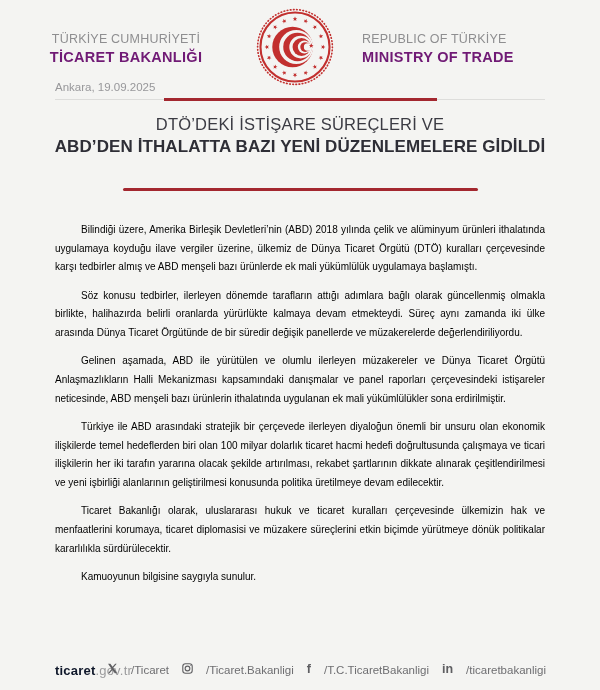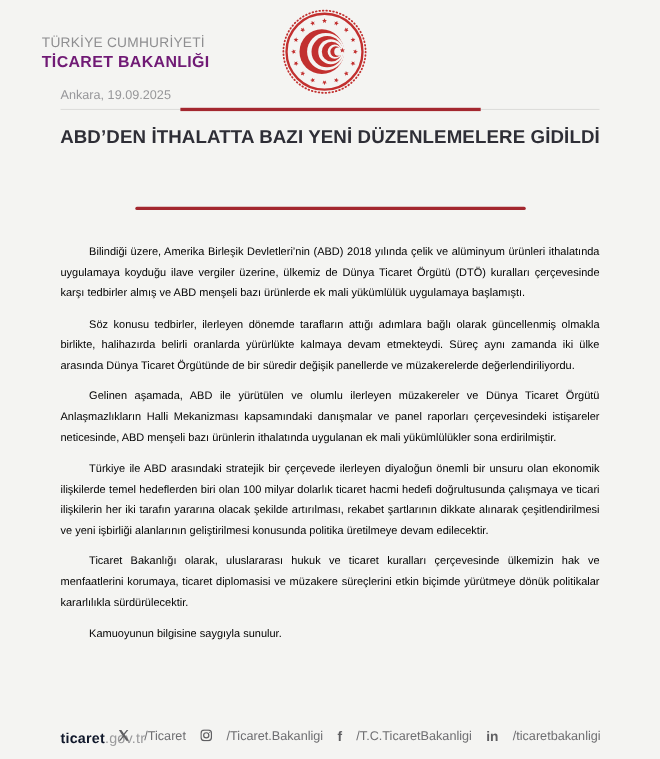--- a/index.html
+++ b/index.html
@@ -4,21 +4,21 @@
 <style>
   html,body{margin:0;padding:0;background:#e9e9e7;}
   .page{
     position:relative;width:600px;height:690px;margin:0 auto;
     background:#f4f4f2;overflow:hidden;
     font-family:"Liberation Sans","DejaVu Sans",sans-serif;
     -webkit-font-smoothing:antialiased;
   }
   
   .org{position:absolute;top:31px;}
-  .org-tr{left:38px;width:200px;text-align:left;}
+  .org-tr{left:26px;width:200px;text-align:center;}
   .org-en{left:362px;width:210px;text-align:left;}
   .org-line1{font-size:12.5px;color:#8e8e90;letter-spacing:.2px;line-height:17px;}
   .org-line2{font-size:14.5px;font-weight:bold;color:#701a75;letter-spacing:.3px;line-height:18px;}
   .emblem{position:absolute;left:256px;top:8px;width:78px;height:78px;}
   .dateline{position:absolute;left:55px;top:81px;font-size:11.5px;color:#97979a;}
   .divider{position:absolute;left:55px;top:99px;width:490px;height:1px;background:#dddddb;}
   .divider-red{position:absolute;left:109px;top:-1px;width:273px;height:3px;background:#a3272f;}
   
   .headline{position:absolute;left:0;top:114px;width:600px;text-align:center;}
   .headline-line{font-size:16.5px;line-height:21.5px;letter-spacing:.2px;color:#3b3b43;}
@@ -77,28 +77,33 @@
       <circle cx="51" cy="48" r="17.5" fill="#c2302f"></circle>
       <circle cx="55" cy="48" r="14" fill="#f4f4f2"></circle>
       <circle cx="56" cy="48" r="11" fill="#c2302f"></circle>
       <circle cx="59.5" cy="48" r="8" fill="#f4f4f2"></circle>
       <circle cx="60.5" cy="48" r="6" fill="#c2302f"></circle>
       <circle cx="63.5" cy="48" r="4.6" fill="#f4f4f2"></circle>
       <use href="#st" transform="translate(68 46.5) scale(1.05)"></use>
     </svg>
   </div>
 
+  <div class="org org-en">
+    <div class="org-line1">REPUBLIC OF TÜRKİYE</div>
+    <div class="org-line2">MINISTRY OF TRADE</div>
+  </div>
 
   <div class="dateline">Ankara, 19.09.2025</div>
 
   <div class="divider">
     <span class="divider-red"></span>
   </div>
 
   <div class="headline">
+    <div class="headline-line">DTÖ’DEKİ İSTİŞARE SÜREÇLERİ VE</div>
     <div class="headline-line bold">ABD’DEN İTHALATTA BAZI YENİ DÜZENLEMELERE GİDİLDİ</div>
   </div>
   <div class="headline-underline"></div>
 
   <div class="body-text">
     <p>Bilindiği üzere, Amerika Birleşik Devletleri’nin (ABD) 2018 yılında çelik ve alüminyum ürünleri ithalatında uygulamaya koyduğu ilave vergiler üzerine, ülkemiz de Dünya Ticaret Örgütü (DTÖ) kuralları çerçevesinde karşı tedbirler almış ve ABD menşeli bazı ürünlerde ek mali yükümlülük uygulamaya başlamıştı.</p>
     <p>Söz konusu tedbirler, ilerleyen dönemde tarafların attığı adımlara bağlı olarak güncellenmiş olmakla birlikte, halihazırda belirli oranlarda yürürlükte kalmaya devam etmekteydi. Süreç aynı zamanda iki ülke arasında Dünya Ticaret Örgütünde de bir süredir değişik panellerde ve müzakerelerde değerlendiriliyordu.</p>
     <p>Gelinen aşamada, ABD ile yürütülen ve olumlu ilerleyen müzakereler ve Dünya Ticaret Örgütü Anlaşmazlıkların Halli Mekanizması kapsamındaki danışmalar ve panel raporları çerçevesindeki istişareler neticesinde, ABD menşeli bazı ürünlerin ithalatında uygulanan ek mali yükümlülükler sona erdirilmiştir.</p>
     <p>Türkiye ile ABD arasındaki stratejik bir çerçevede ilerleyen diyaloğun önemli bir unsuru olan ekonomik ilişkilerde temel hedeflerden biri olan 100 milyar dolarlık ticaret hacmi hedefi doğrultusunda çalışmaya ve ticari ilişkilerin her iki tarafın yararına olacak şekilde artırılması, rekabet şartlarının dikkate alınarak çeşitlendirilmesi ve yeni işbirliği alanlarının geliştirilmesi konusunda politika üretilmeye devam edilecektir.</p>
     <p>Ticaret Bakanlığı olarak, uluslararası hukuk ve ticaret kuralları çerçevesinde ülkemizin hak ve menfaatlerini korumaya, ticaret diplomasisi ve müzakere süreçlerini etkin biçimde yürütmeye dönük politikalar kararlılıkla sürdürülecektir.</p>

